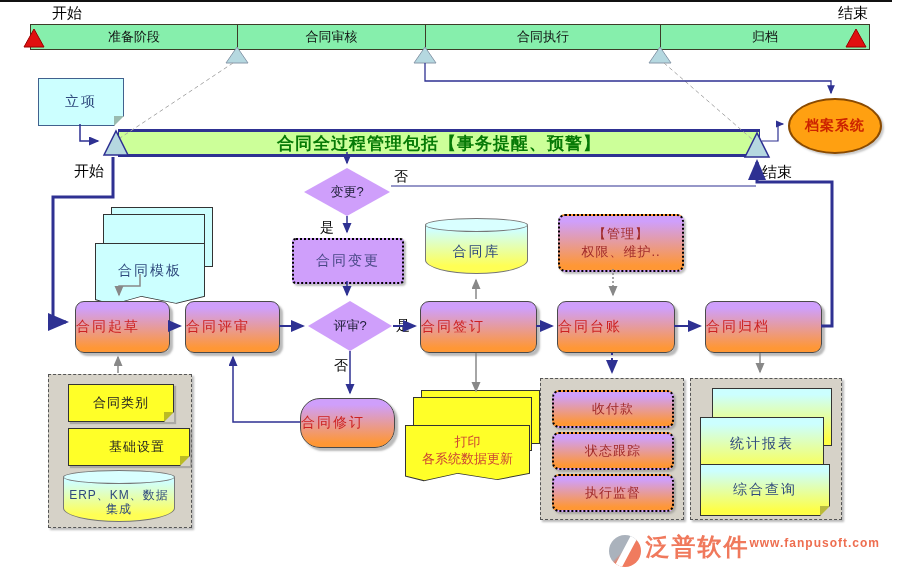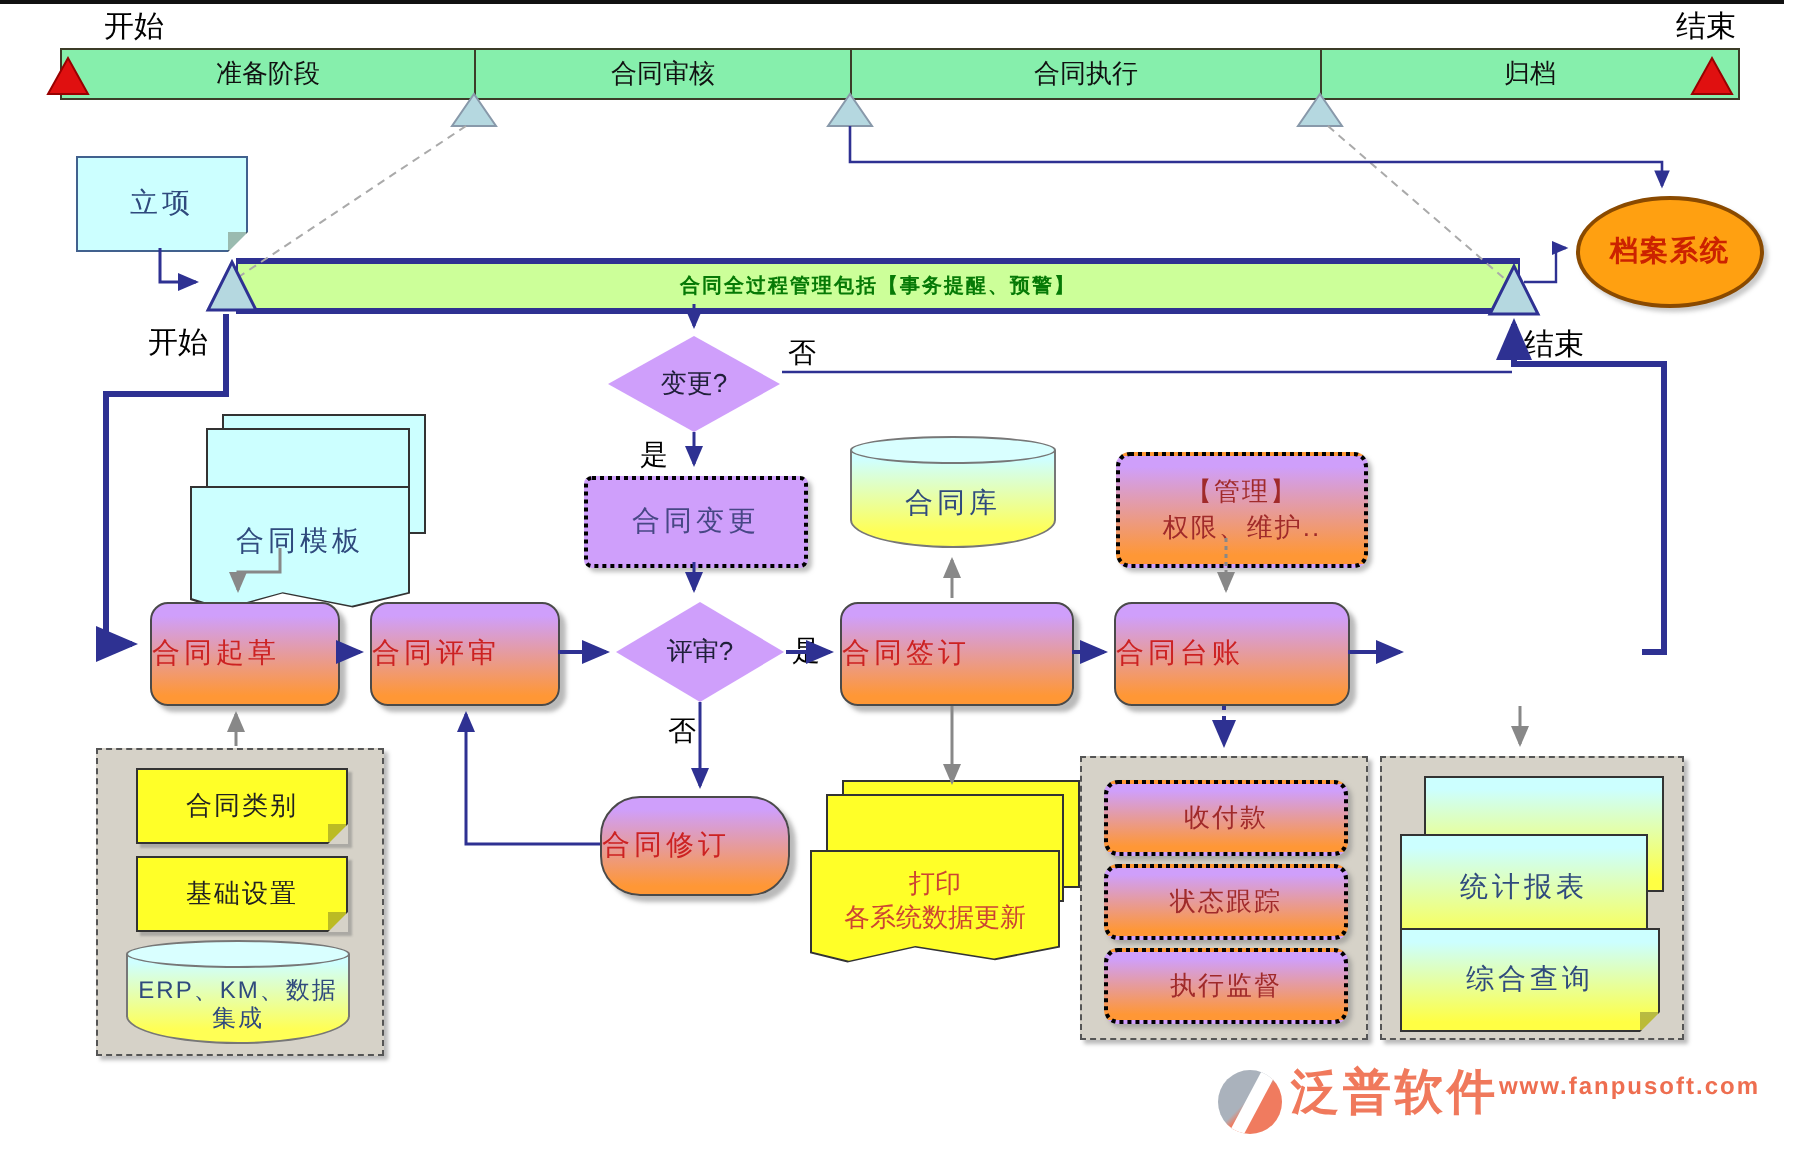--- a/index.html
+++ b/index.html
@@ -11,21 +11,21 @@
   #topline{position:absolute;left:0;top:0;width:900px;height:2px;background:#111;}
   #tl-bar{position:absolute;left:30px;top:24px;width:838px;height:24px;background:#86efac;
           border:1px solid #3c3c28;display:flex;}
   .tl-cell{height:100%;display:flex;align-items:center;justify-content:center;
            font-size:13px;color:#111;border-right:1px solid #3c3c28;box-sizing:border-box;}
   .tl-cell:last-child{border-right:none;}
   
   #banner{position:absolute;left:118px;top:129px;width:640px;height:22px;background:#ccff99;
           border-top:3px solid #2e3192;border-bottom:3px solid #2e3192;border-left:1px solid #2e3192;
           border-right:1px solid #2e3192;display:flex;align-items:center;justify-content:center;}
-  #banner span{font-size:10px;font-weight:bold;color:#067a06;letter-spacing:1px;}
+  #banner span{font-size:17px;font-weight:bold;color:#067a06;letter-spacing:1px;}
   
   .grad-box{position:absolute;background:linear-gradient(#cf9ffb 12%,#ff9735 92%);
             border:1px solid #4a4a4a;border-radius:9px;display:flex;align-items:center;justify-content:flex-start;
             color:#cc2222;font-size:14px;box-shadow:3px 3px 2px rgba(130,130,130,.55);letter-spacing:2px;}
   .dot-box{position:absolute;background:linear-gradient(#cf9ffb 10%,#ff9735 92%);
            border:2px dotted #000;border-radius:7px;display:flex;flex-direction:column;align-items:center;justify-content:center;
            color:#a02a2a;font-size:13px;box-shadow:2px 2px 2px rgba(130,130,130,.5);letter-spacing:1px;}
   .change-box{position:absolute;background:#cf9ffb;border:2px dotted #000;border-radius:4px;
            display:flex;align-items:center;justify-content:center;color:#474785;font-size:14px;
            box-shadow:2px 2px 2px rgba(130,130,130,.5);letter-spacing:2px;}
@@ -120,41 +120,44 @@
   <div class="change-box node" style="left:292px;top:238px;width:108px;height:42px;">
     <span>合同变更</span>
   </div>
 
   <div class="cyl node" style="left:425px;top:218px;width:103px;height:56px;">
     <div class="body"></div>
     <div class="top"></div>
     <div class="txt" style="font-size:14px;letter-spacing:2px;">合同库</div>
   </div>
 
-  <div class="dot-box node" style="left:558px;top:226px;width:122px;height:54px;">
+  <div class="dot-box node" style="left:558px;top:214px;width:122px;height:54px;">
     <span>【管理】</span>
     <span>权限、维护..</span>
   </div>
 
   <div class="grad-box node" style="left:75px;top:301px;width:93px;height:50px;">
     <span>合同起草</span>
   </div>
   <div class="grad-box node" style="left:185px;top:301px;width:93px;height:50px;">
     <span>合同评审</span>
   </div>
   <div class="diamond node" style="left:308px;top:301px;width:84px;height:50px;">
     <span>评审?</span>
   </div>
   <div class="small-lbl" style="left:396px;top:317px;">是</div>
   <div class="small-lbl" style="left:334px;top:357px;">否</div>
   <div class="grad-box node" style="left:420px;top:301px;width:115px;height:50px;">
     <span>合同签订</span>
   </div>
   <div class="grad-box node" style="left:557px;top:301px;width:116px;height:50px;">
     <span>合同台账</span>
+  </div>
+  <div class="grad-box node" style="left:705px;top:301px;width:115px;height:50px;">
+    <span>合同归档</span>
   </div>
 
   <div class="grad-box node" style="left:300px;top:398px;width:93px;height:48px;border-radius:20px;">
     <span>合同修订</span>
   </div>
 
   <div class="backdoc node" style="left:421px;top:390px;width:117px;height:52px;background:#ffff28;"></div>
   <div class="backdoc node" style="left:413px;top:397px;width:117px;height:52px;background:#ffff28;"></div>
   <div class="wavy node" style="left:405px;top:404px;width:125px;height:58px;">
     <div class="edge"></div>
@@ -162,21 +165,21 @@
     <div class="txt" style="color:#cc4433;font-size:13px;line-height:1.25;">
       <span>打印</span>
       <span>各系统数据更新</span>
     </div>
   </div>
 
   <div class="panel node" style="left:48px;top:374px;width:142px;height:152px;"></div>
   <div class="note fold node" style="left:68px;top:384px;width:104px;height:36px;--holebg:#d6d2c8;">
     <span>合同类别</span>
   </div>
-  <div class="note fold node" style="left:68px;top:428px;width:104px;height:36px;--holebg:#d6d2c8;">
+  <div class="note fold node" style="left:68px;top:428px;width:104px;height:36px;padding-left:16px;--holebg:#d6d2c8;">
     <span>基础设置</span>
   </div>
   <div class="cyl node" style="left:63px;top:470px;width:112px;height:52px;">
     <div class="body"></div>
     <div class="top"></div>
     <div class="txt" style="font-size:12px;line-height:1.2;padding:0 6px;">ERP、KM、数据集成</div>
   </div>
 
   <div class="panel node" style="left:540px;top:378px;width:142px;height:140px;"></div>
   <div class="dot-box node" style="left:552px;top:390px;width:118px;height:34px;">

